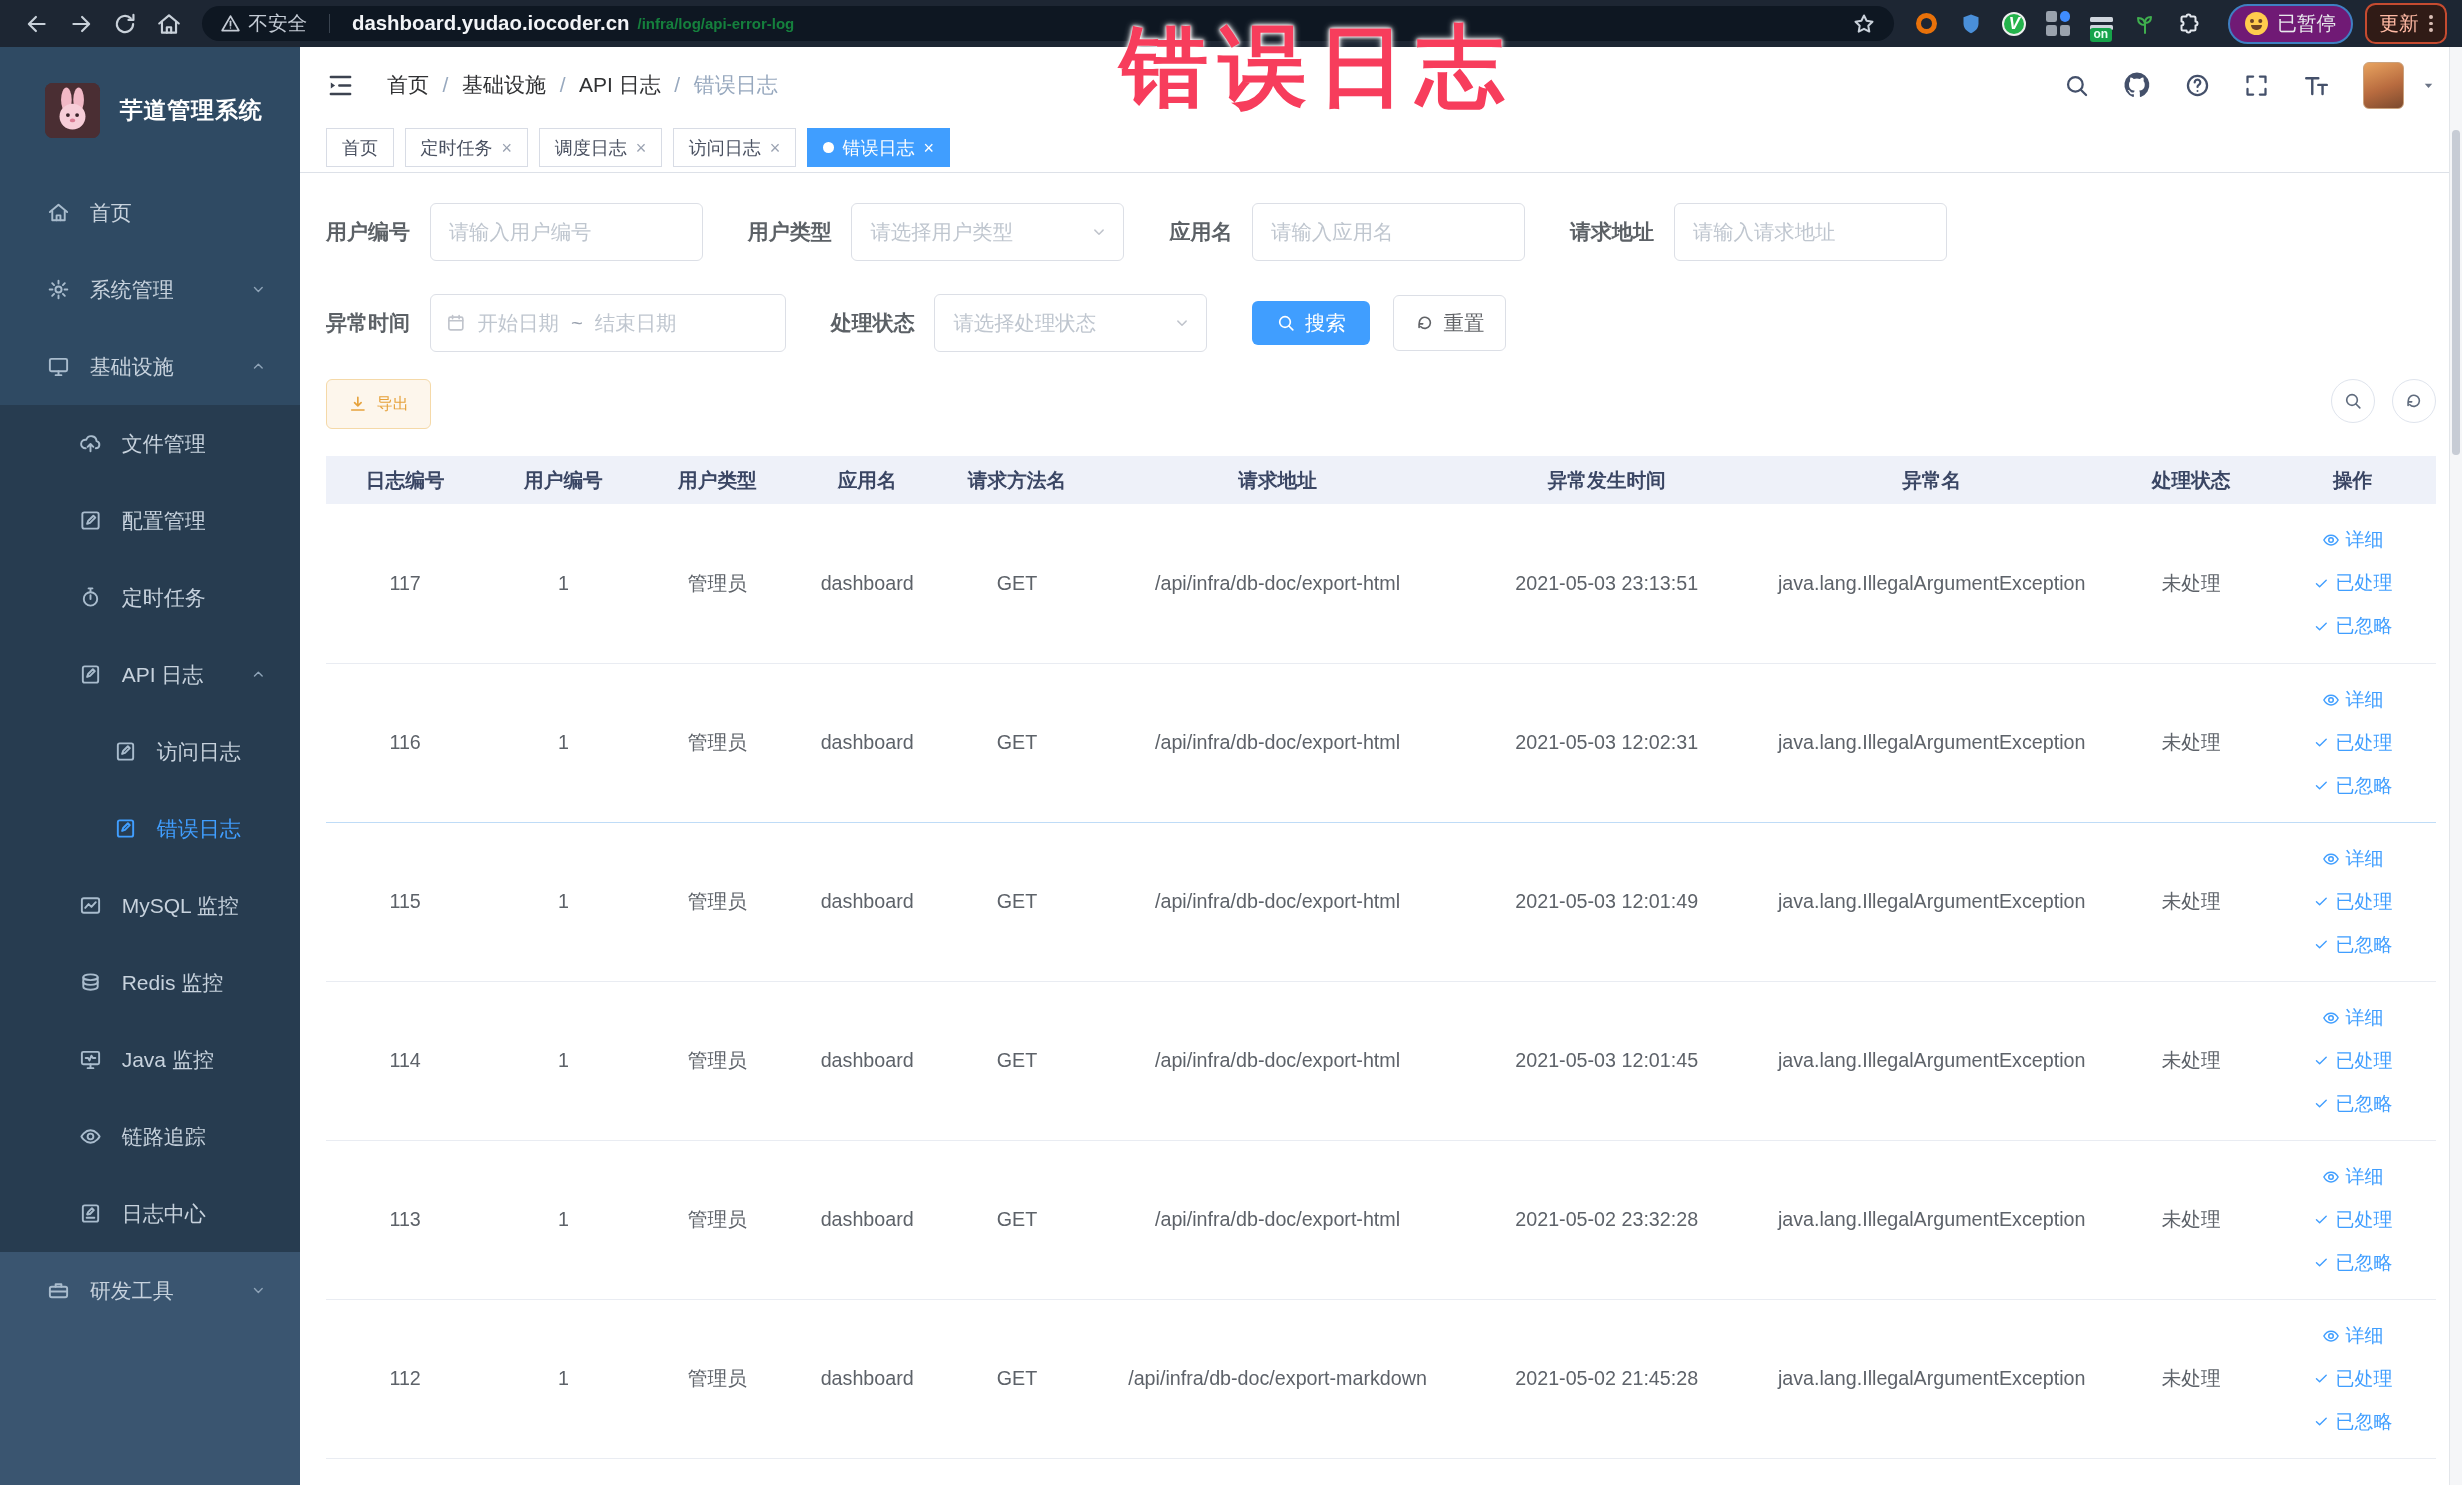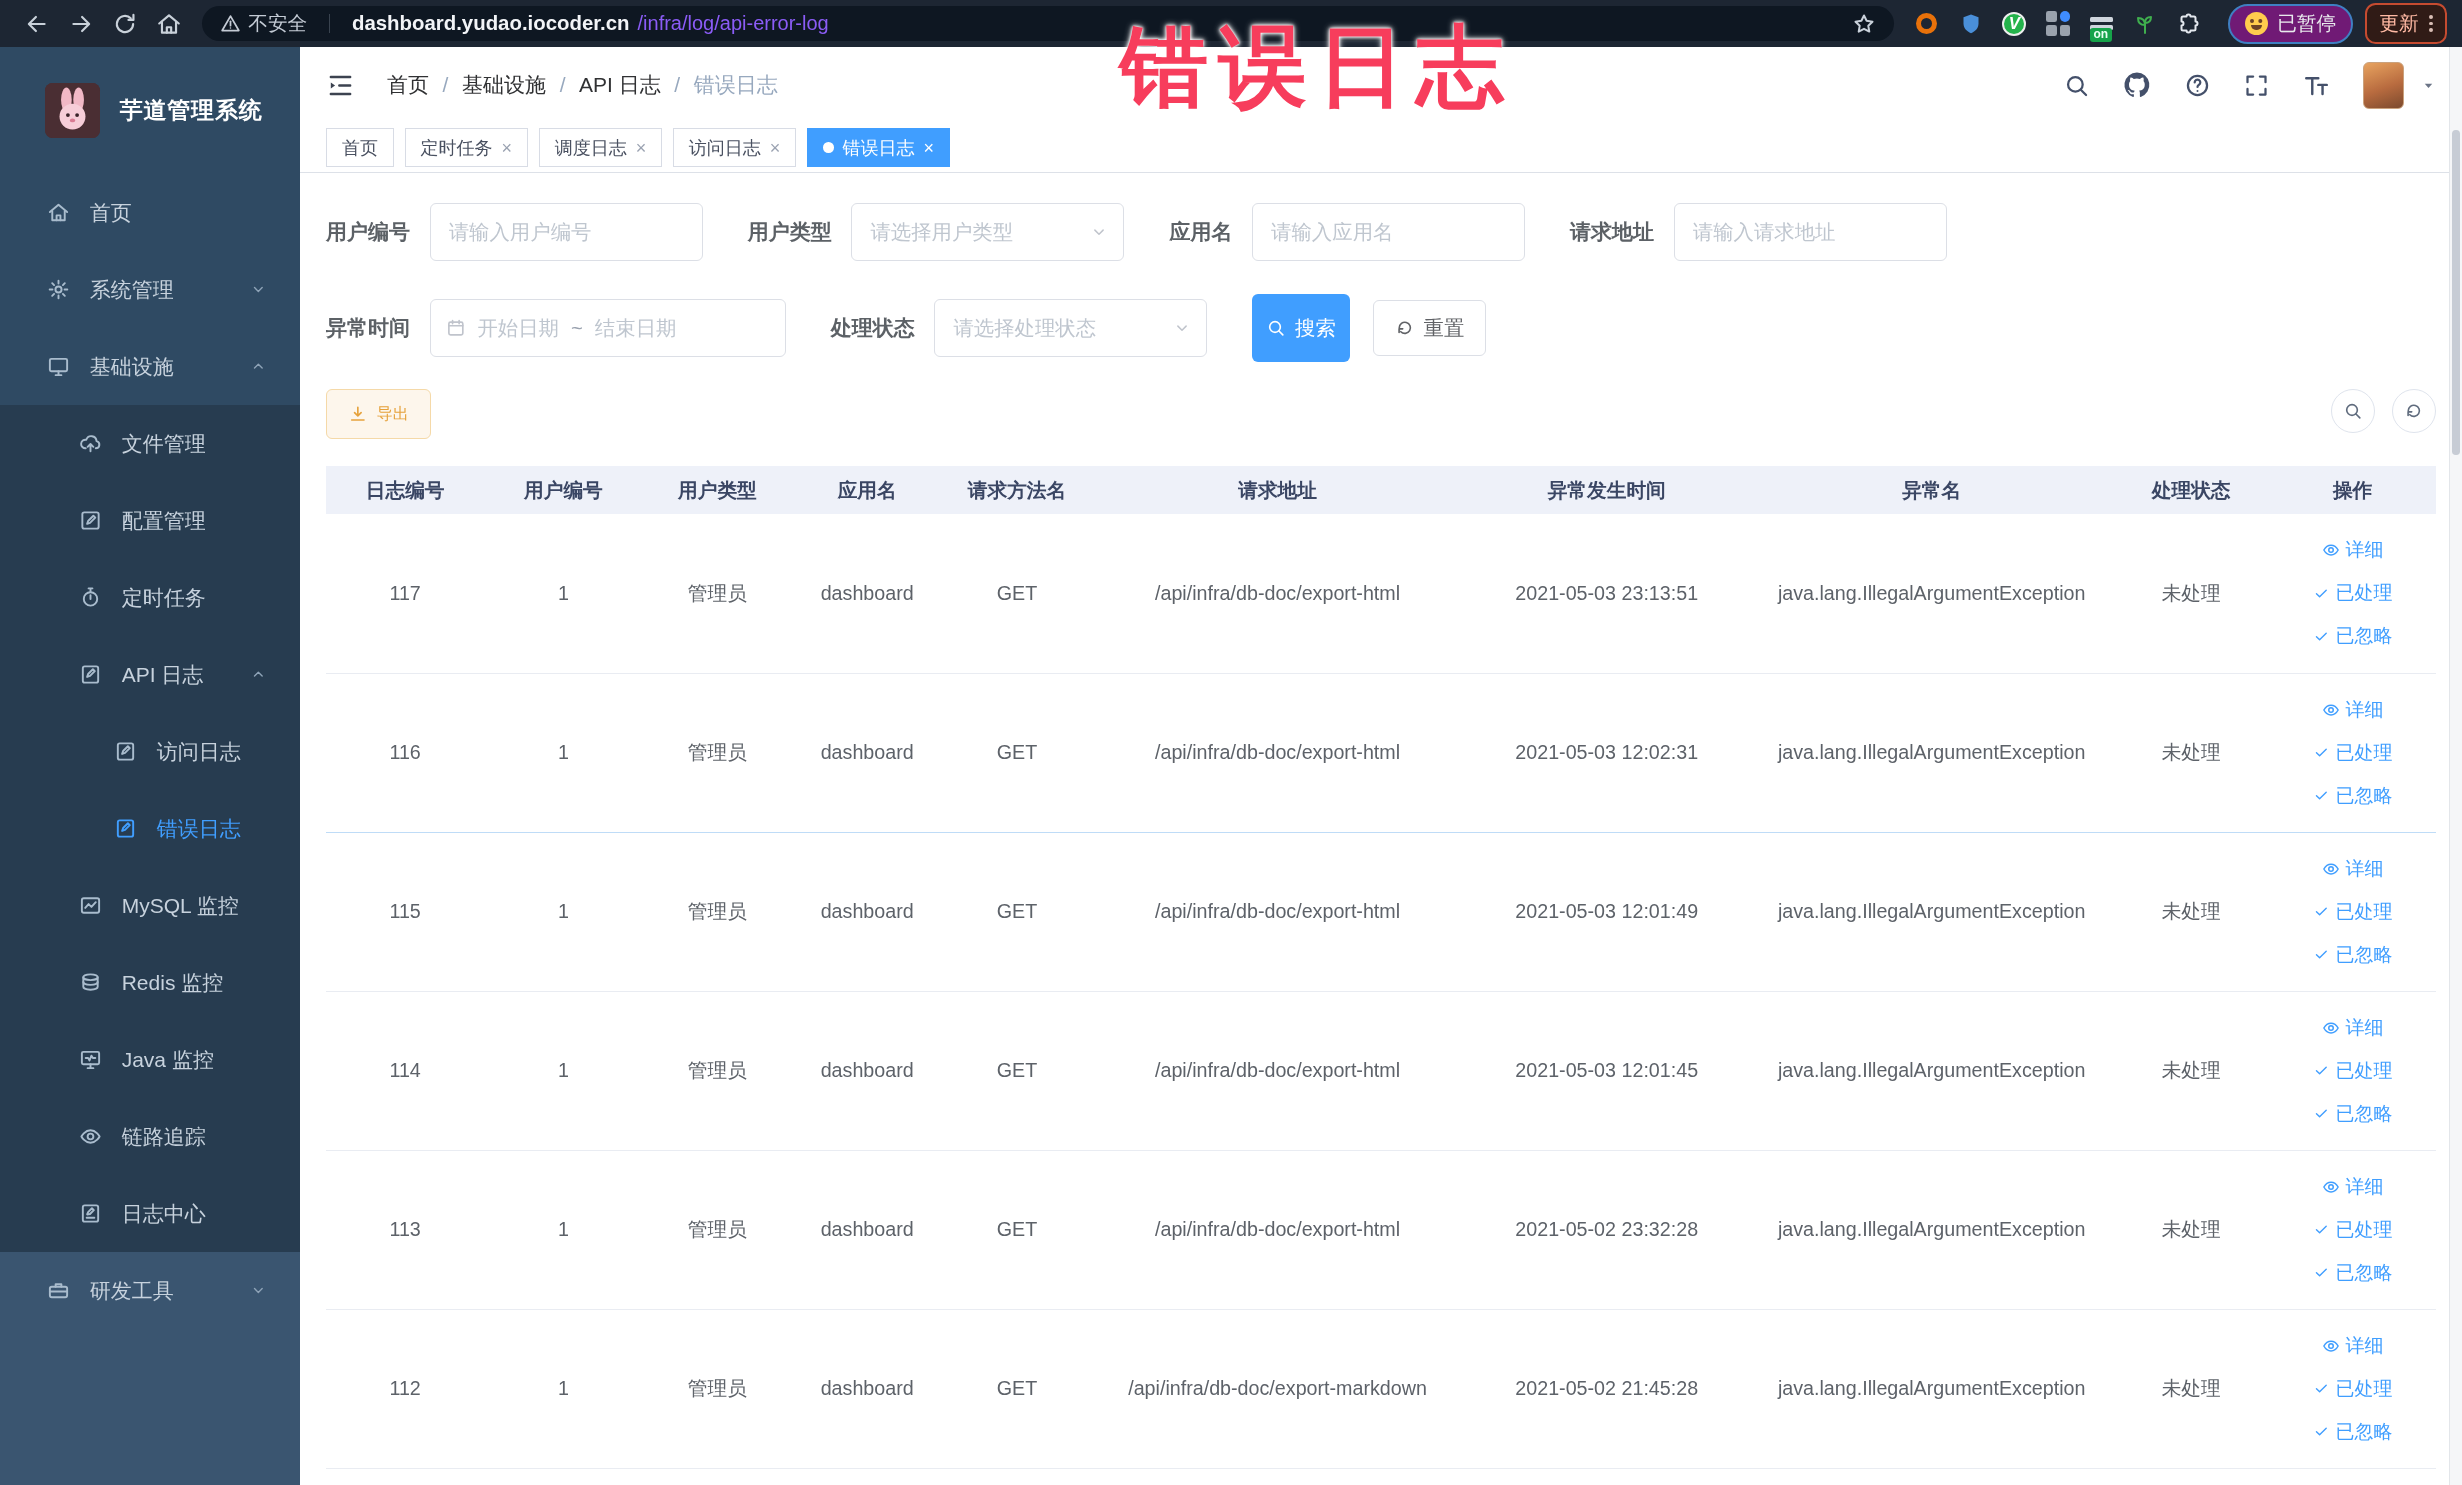--- a/index.html
+++ b/index.html
@@ -10,21 +10,21 @@
 
   
   .browser-bar { position:absolute; left:0; top:0; width:2462px; height:47px;
     background:#1d2633; display:flex; align-items:center; padding:0 15px; z-index:5; }
   .nav-btn { color:#c9d1da; margin:0 9px; display:flex; align-items:center; cursor:pointer; }
   .addr-pill { flex:1; height:35px; margin:0 19.7px 0 10.6px; background:#0e1722; border-radius:18px;
     display:flex; align-items:center; padding:4px 18px; color:#aeb6c2;gap:8px; }
   .addr-sec { display:flex; align-items:center; gap:7.6px; font-size:19.7px; color:#c3cad4; }
   .addr-div { width:1.5px; height:19.7px; background:#39434f; margin:0 13.6px; }
   .addr-host { font-size:20.4px; color:#f2f4f7; font-weight:bold; }
-  .addr-path { font-size:20px; color:#8b5cf6; }
+  .addr-path { font-size:15px; color:#15803d;font-weight:bold; }
   .addr-star { margin-left:auto; color:#c9d1da; }
   .ext-row { display:flex; align-items:center; gap:16.7px; margin-right:13.6px; }
   .ext { width:27px; height:27px; display:flex; align-items:center; justify-content:center; position:relative; }
   .ext-ring { width:21px; height:21px; border:5.3px solid #e8710a; border-radius:50%; }
   .ext-v { width:24px; height:24px; border-radius:50%; background:#24b34b; color:#fff; font-size:16.7px;
     font-weight:bold; display:flex; align-items:center; justify-content:center; border:2.3px solid #eee; }
   .ext-grid { display:grid; grid-template-columns:10.6px 10.6px; grid-gap:3px; }
   .ext-grid i { width:10.6px; height:10.6px; background:#9aa2ad; border-radius:2.3px; }
   .ext-grid i.b { background:#3f8cff; border-radius:50%; }
   .on-badge { position:absolute; bottom:-4.5px; left:1.5px; background:#16a34a; color:#eafff3;
@@ -94,21 +94,21 @@
   .f-input::placeholder { color:#bfc6cf; }
   .f-select { width:273px; height:58px; border:1.5px solid #dcdfe6; border-radius:6px; padding:0 15px 0 18px;
     display:flex; align-items:center; font-size:20.4px; color:#bfc6cf; cursor:pointer; }
   .f-select .ph { flex:1; }
   .f-select .ic { color:#c0c4cc; }
   .f-daterange { width:356px; height:58px; border:1.5px solid #dcdfe6; border-radius:6px;
     display:flex; align-items:center; padding:0 15px; gap:12px; font-size:20.4px; color:#bfc6cf; }
   .f-daterange .ic { color:#c0c4cc; }
   .btn { display:inline-flex; align-items:center; justify-content:center; gap:9px; border-radius:6px;
     font-size:20.4px; cursor:pointer; border:1.5px solid transparent; }
-  .btn-search { height:68px; padding:0 13px; background:#409EFF; color:#fff; }
+  .btn-search { height:44px; padding:0 23px; background:#409EFF; color:#fff; }
   .btn-reset { height:56px; padding:0 21px; background:#fff; border-color:#dcdfe6; color:#606266; margin-left:23px; }
   .toolbar { display:flex; align-items:flex-start; }
   .btn-export { height:50px; padding:0 21px; background:#fdf6ec; border-color:#f5d9a8; color:#e6a23c; font-size:16px; }
   .tool-right { margin-left:auto; display:flex; gap:16.7px; }
   .circle-btn { width:44px; height:44px; border-radius:50%; border:1.5px solid #dfe4ed; background:#fff;
     display:flex; align-items:center; justify-content:center; color:#5f6b7d; cursor:pointer; }
 
   table.grid { width:100%; border-collapse:collapse; table-layout:fixed; margin-top:27px; }
   .grid th { background:#eef1f9; height:48px; font-size:19.7px; font-weight:bold; color:#3a4664; text-align:center; }
   .grid td { height:159px; text-align:center; font-size:19.7px; color:#5d6269; border-bottom:1.5px solid #e9ecf2;

